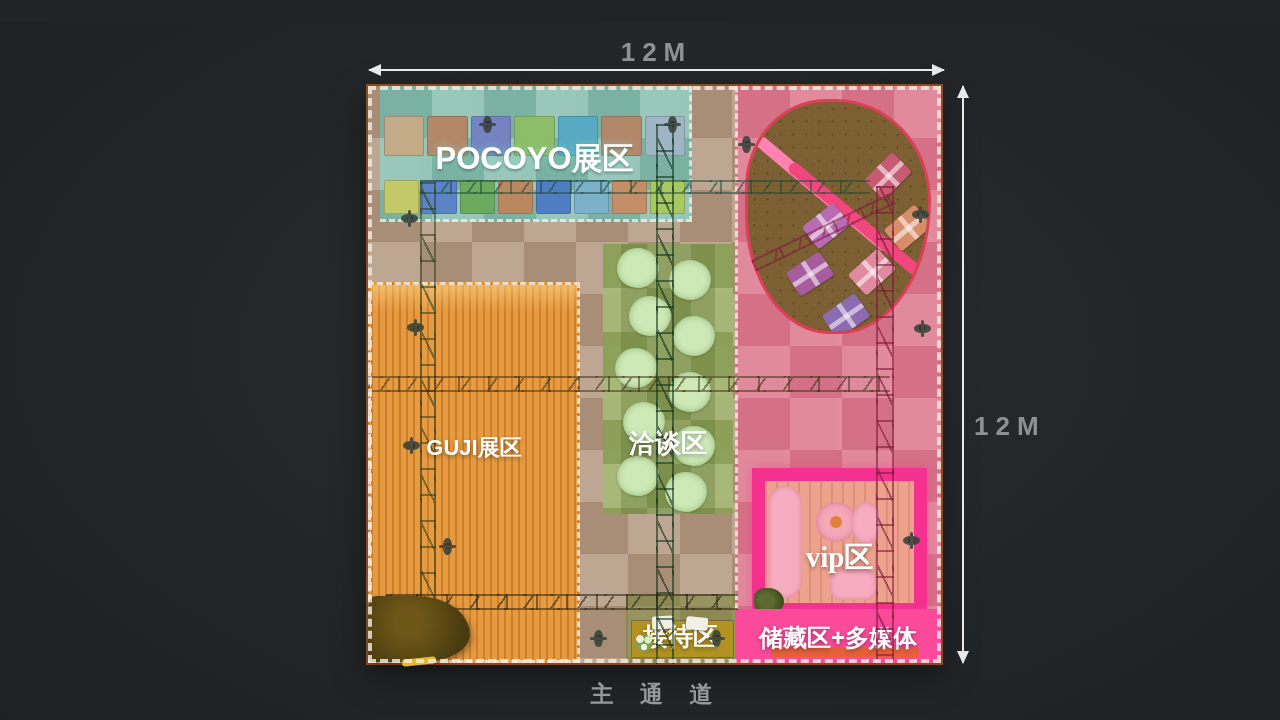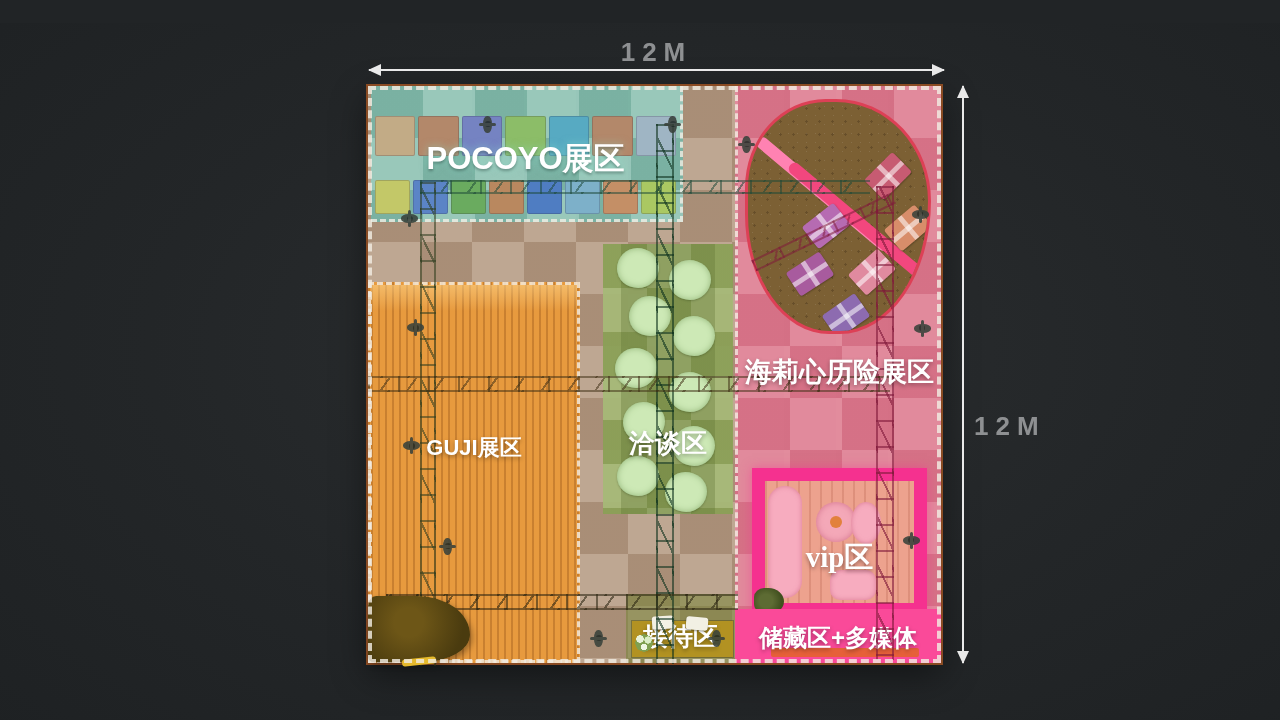--- a/index.html
+++ b/index.html
@@ -52,21 +52,21 @@
 
   .zone { position:absolute; }
   .zone-label {
     position:absolute; left:0; right:0; text-align:center; color:#ffffff;
     font-weight:bold; z-index:40; text-shadow:0 2px 4px rgba(0,0,0,0.35);
     white-space:nowrap;
   }
 
   
   #zone-pocoyo {
-    left:3px; top:0; width:312px; height:136px;
+    left:12px; top:0; width:312px; height:136px;
     background-color:rgba(128,191,176,0.92);
     background-image:repeating-conic-gradient(rgba(255,255,255,0.16) 0% 25%, rgba(40,90,80,0.10) 0% 50%);
     background-size:104px 104px;
     border-right:3px dashed rgba(245,240,230,0.78);
     border-bottom:3px dashed rgba(245,240,230,0.78);
   }
   #zone-pocoyo .zone-label { top:52px; font-size:31px; text-shadow:0 0 8px rgba(140,230,210,0.55), 0 2px 3px rgba(0,0,0,0.35); }
   .block-row { position:absolute; left:4px; right:4px; display:flex; gap:3px; }
   .block-row.r1 { top:30px; height:40px; }
   .block-row.r2 { top:94px; height:34px; }
@@ -266,21 +266,20 @@
       <div class="island">
         <div class="slide s1"></div>
         <div class="slide s2"></div>
         <div class="gift g1"></div>
         <div class="gift g2"></div>
         <div class="gift g3"></div>
         <div class="gift g4"></div>
         <div class="gift g5"></div>
         <div class="gift g6"></div>
       </div>
-      <div class="zone-label">海莉心历险展区</div>
     </div>
 
     <div class="zone" id="zone-guji">
       <div class="zone-label">GUJI展区</div>
     </div>
 
     <div class="zone" id="zone-qiatan">
       <div class="table"></div>
       <div class="table"></div>
       <div class="table"></div>
@@ -336,14 +335,15 @@
     <div class="person" style="left:43px; top:233px; transform:rotate(90deg);"></div>
     <div class="person" style="left:39px; top:351px; transform:rotate(90deg);"></div>
     <div class="person" style="left:75px; top:452px;"></div>
     <div class="person" style="left:226px; top:544px;"></div>
     <div class="person" style="left:344px; top:544px;"></div>
     <div class="person" style="left:539px; top:446px; transform:rotate(-90deg);"></div>
 
     <div class="plan-border"></div>
   </div>
 
+  <div class="aisle-label">主 通 道</div>
 
 </div>
 
 </body></html>

